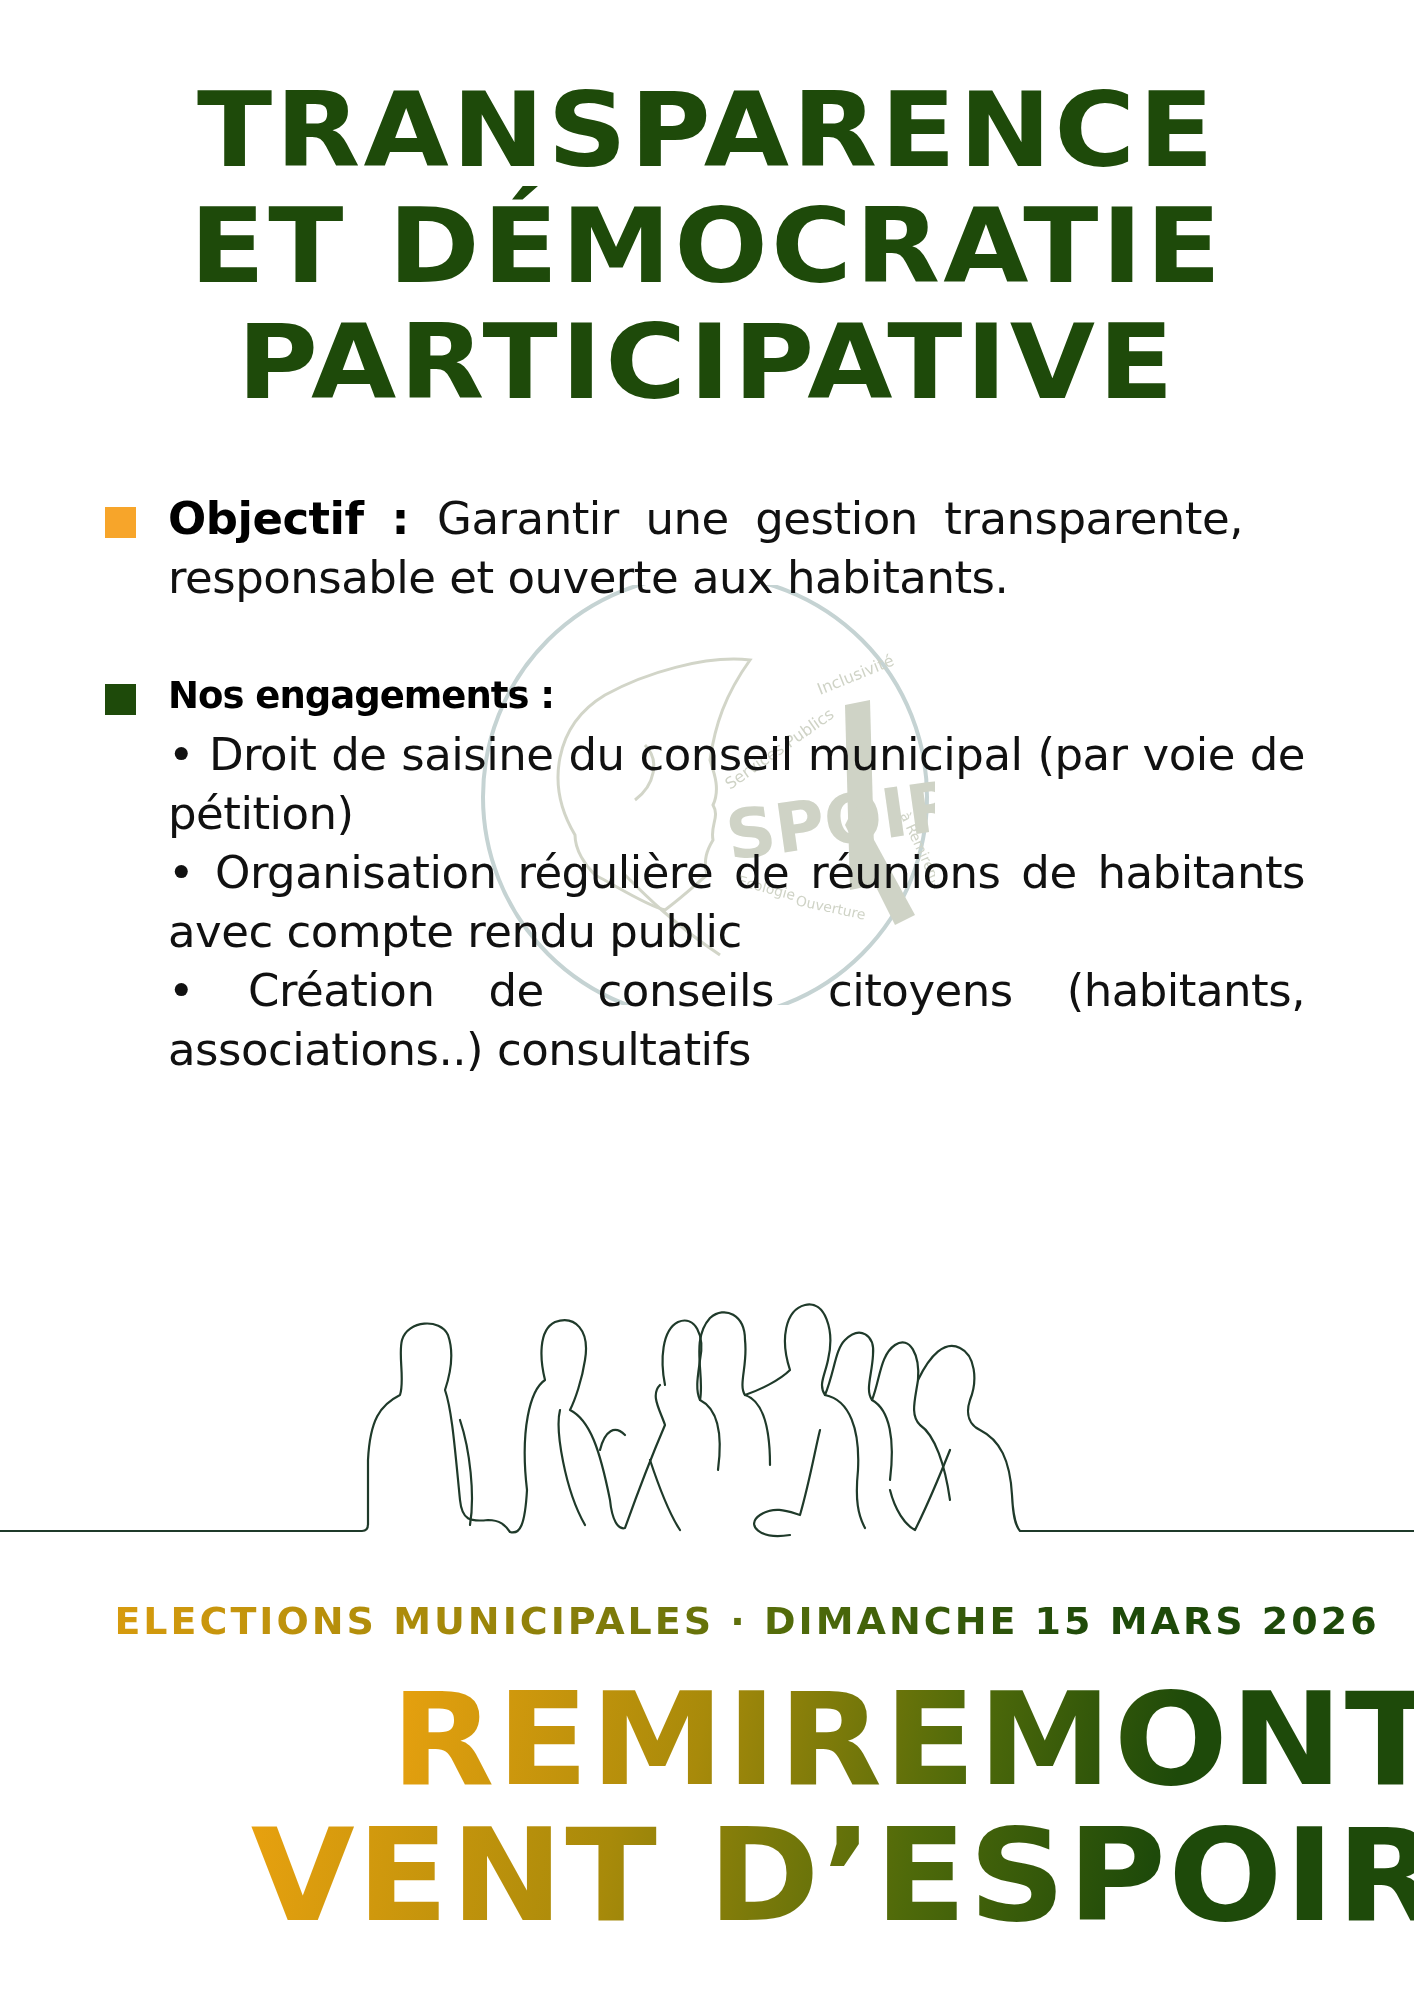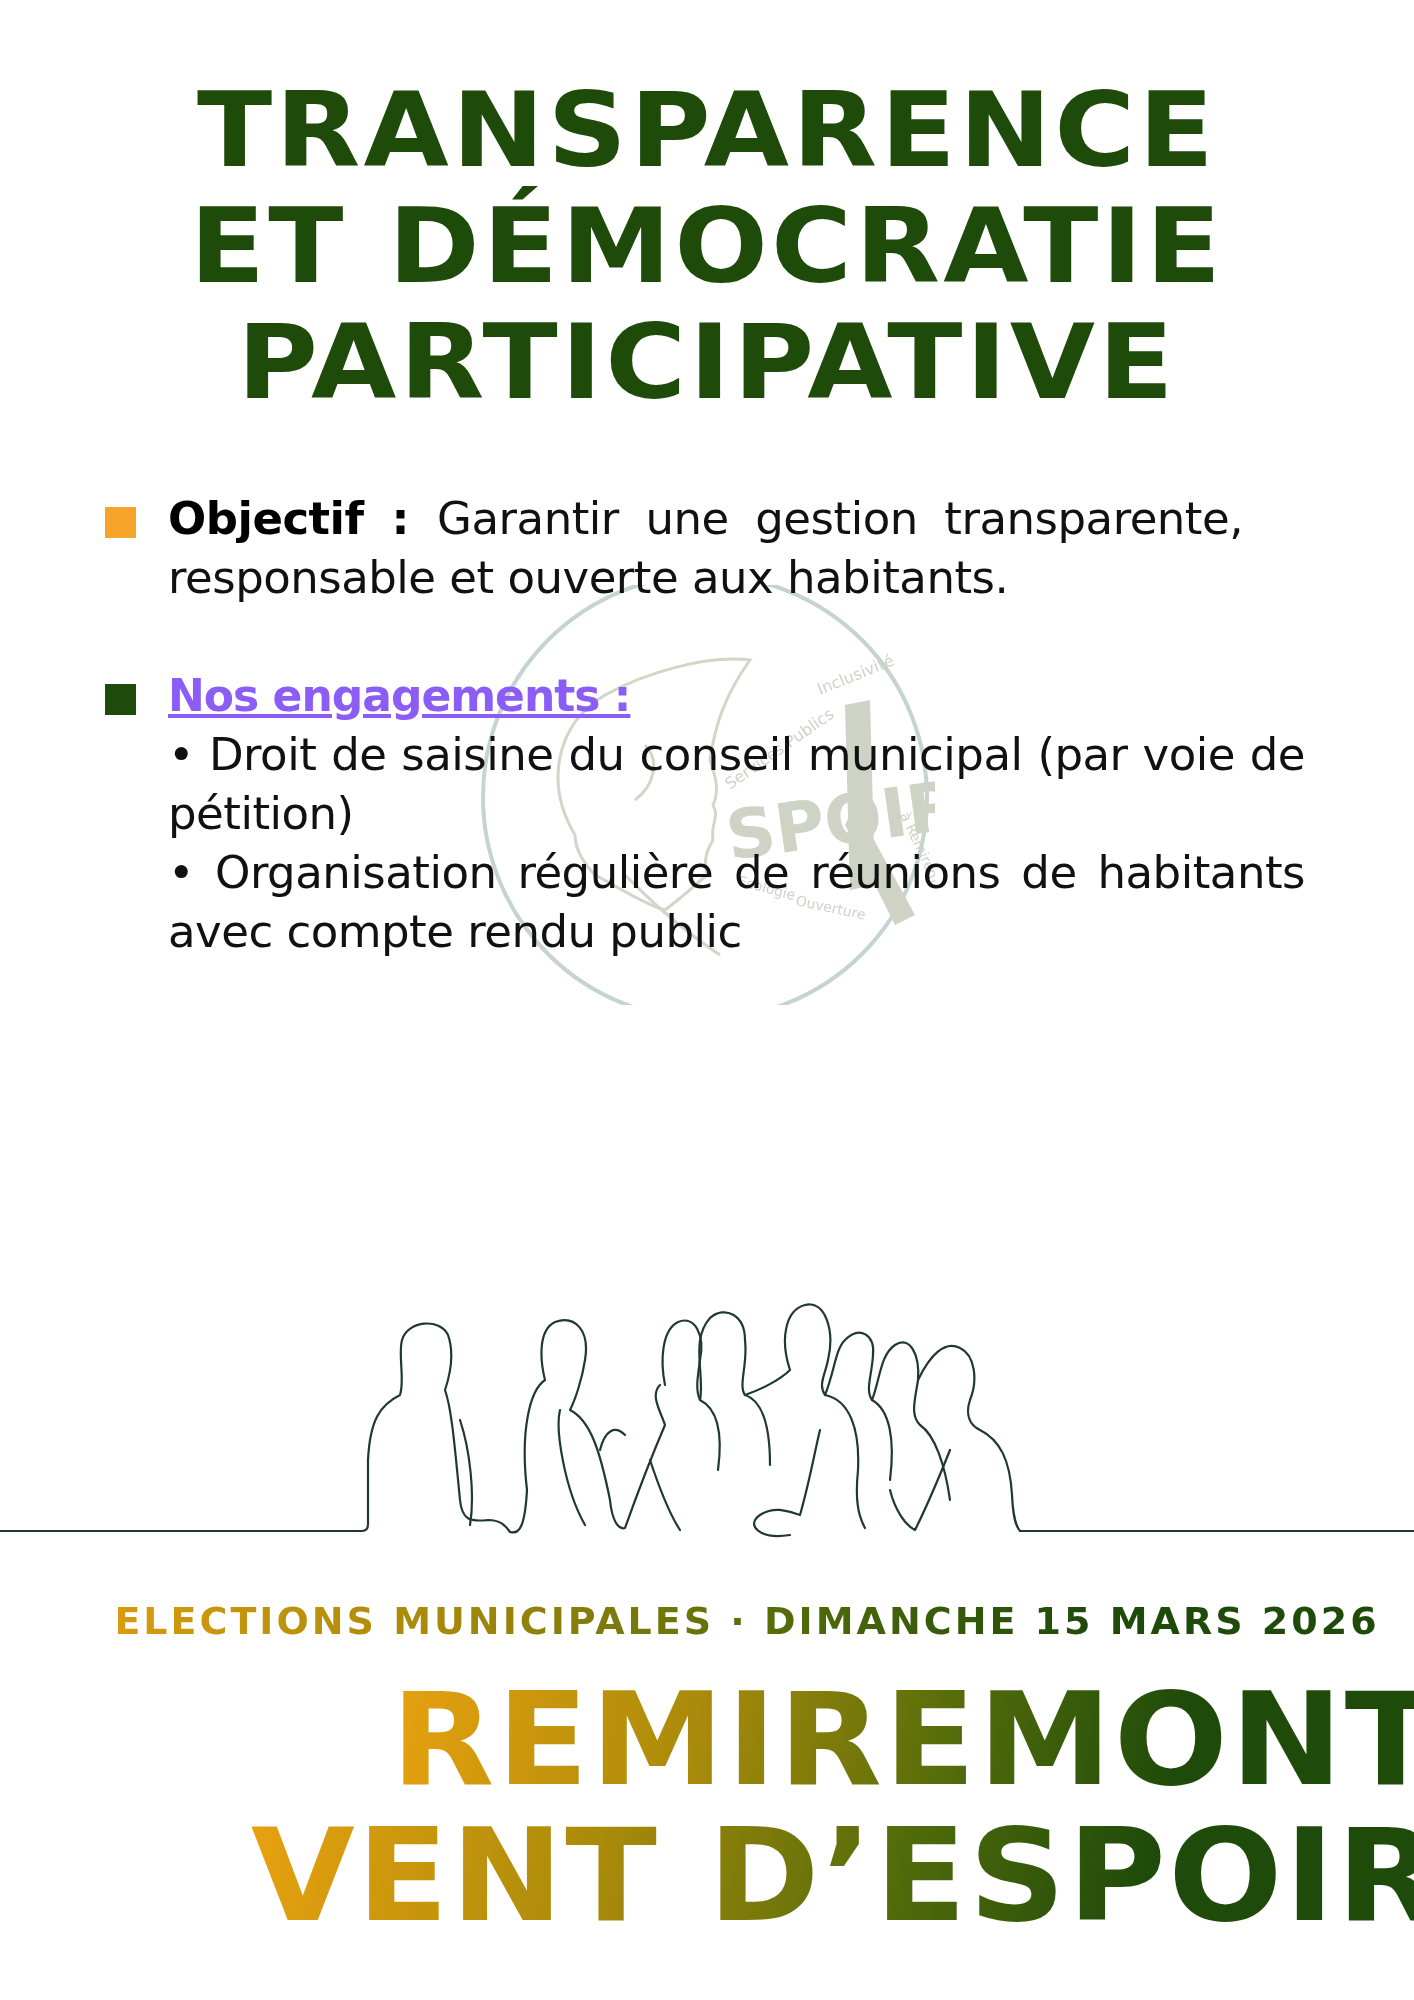--- a/index.html
+++ b/index.html
@@ -25,21 +25,21 @@
   .bullet-orange { top: 18px; }
   .bullet-green { top: 18px; }
 
   .obj-text {
     font-family: "DejaVu Sans", sans-serif; font-size: 45px; line-height: 59px;
     color: #111; text-align: justify; text-align-last: left; width: 1075px;
     letter-spacing: -0.5px;
   }
   .obj-text b { font-weight: bold; color: #000; }
 
-  .eng-title { font-family: "DejaVu Sans", sans-serif; font-weight: bold; font-size: 44px; line-height: 59px; color: #8b5cf6; letter-spacing: -1px; text-decoration: underline; }
+  .eng-title { font-family: "DejaVu Sans", sans-serif; font-weight: bold; font-size: 37px; line-height: 59px; color: #000000; letter-spacing: -1px; }
 
   .eng-list { margin: 0; padding: 0; list-style: none; width: 1137px; }
   .eng-list li {
     font-family: "DejaVu Sans", sans-serif; font-size: 45px; line-height: 59px; color: #111;
     text-align: justify; text-align-last: left; letter-spacing: -0.5px;
   }
 
   .illustration { position: absolute; left: 0; top: 1300px; width: 1414px; height: 250px; z-index: 1; }
 
   .elections {
@@ -90,20 +90,21 @@
     <span class="bullet-sq bullet-orange" style="background:#f7a52a;"></span>
     <div class="obj-text"><b>Objectif</b><b> : </b> <span>Garantir une gestion transparente, responsable et ouverte aux habitants.</span></div>
   </div>
 
   <div class="section">
     <span class="bullet-sq bullet-green" style="background:#1e4a0a;"></span>
     <div class="eng-title">Nos engagements :</div>
     <ul class="eng-list">
       <li>• Droit de saisine du conseil municipal (par voie de pétition)</li>
       <li>• Organisation régulière de réunions de habitants avec compte rendu public</li>
+      <li>• Création de conseils citoyens (habitants, associations..) consultatifs</li>
     </ul>
   </div>
 </div>
 
 <svg class="illustration" viewBox="0 0 1414 250" xmlns="http://www.w3.org/2000/svg">
   <g fill="none" stroke="#1f3a2a" stroke-width="2.2" stroke-linecap="round" stroke-linejoin="round">
     <path d="M0 231 L 362 231 Q 368 231 368 224 L 368 160 C 370 120, 380 105, 400 95 C 405 80, 398 55, 402 40 C 408 20, 440 18, 448 35 C 455 55, 450 75, 445 90 C 452 110, 455 150, 460 200 C 462 220, 470 222, 488 220 C 500 220, 505 225, 510 232 C 520 235, 525 225, 527 190 C 520 130, 530 90, 545 80 C 540 60, 538 30, 555 22 C 575 15, 590 30, 585 60 C 582 80, 575 100, 570 110 C 590 120, 600 150, 610 200 C 612 220, 618 230, 625 228 C 635 200, 650 160, 665 125 C 660 110, 650 95, 660 85"></path>
     <path d="M560 110 C 555 130, 565 190, 585 225"></path>
     <path d="M460 120 C 470 150, 475 195, 470 225"></path>
     <path d="M665 85 C 660 60, 662 30, 678 22 C 695 15, 705 35, 700 60 C 698 75, 695 90, 700 100 C 720 110, 722 140, 718 170"></path>

